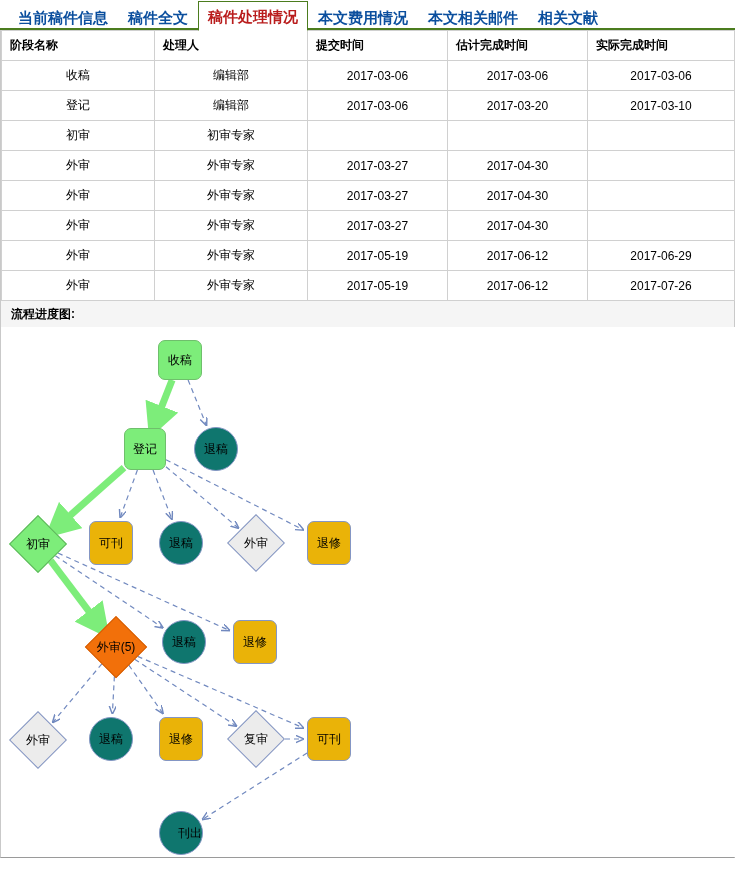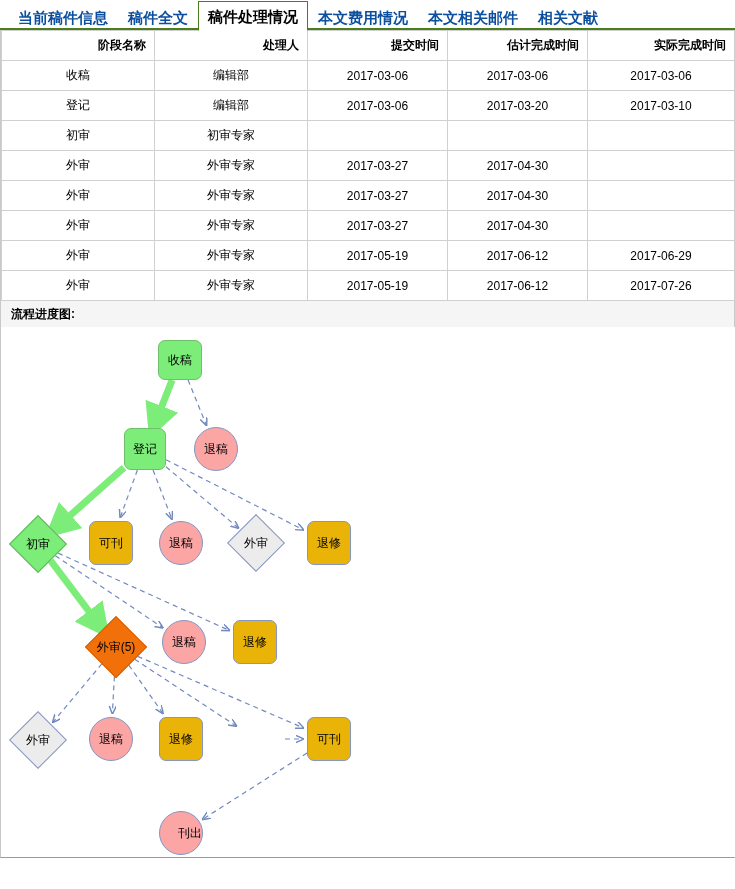--- a/index.html
+++ b/index.html
@@ -35,21 +35,21 @@
     line-height: 17px;
     vertical-align: bottom;
     cursor: pointer;
     border: 1px solid transparent;
     border-bottom: none;
     background: transparent;
     position: relative;
     top: 1px;
   }
   .tab.active {
-    color: #000000;
+    color: #b91c1c;
     background: #ffffff;
     border: 1px solid #4b7c1e;
     border-bottom: 1px solid #ffffff;
     z-index: 3;
   }
 
   
   .panel {
     border-left: 1px solid #c9c9c9;
     border-right: 1px solid #c9c9c9;
@@ -77,21 +77,21 @@
   table.flow th, table.flow td {
     border: 1px solid #d0d0d0;
     height: 30px;
     font-size: 12px;
     color: #000000;
     padding: 0 8px;
     box-sizing: border-box;
   }
   table.flow th {
     font-weight: bold;
-    text-align: right;
+    text-align: left;
     background: #ffffff;
   }
   table.flow td.c-stage, table.flow td.c-person {
     text-align: center;
   }
   table.flow td.c-date {
     text-align: center;
   }
   table.flow col.w1 { width: 153px; }
   table.flow col.w2 { width: 153px; }
@@ -130,21 +130,21 @@
     background: #eab308;
     border: 1px solid #8496c4;
     border-radius: 7px;
   }
   .n-rect.active-green {
     background: #7ded7a;
     border: 1px solid #6fbf6c;
   }
   
   .n-circle {
-    background: #fca5a5;
+    background: #0f766e;
     border: 1px solid #8496c4;
     border-radius: 50%;
   }
   
   .n-diamond { background: transparent; border: none; }
   .n-diamond .dshape {
     position: absolute;
     left: 50%;
     top: 50%;
     width: 70.7%;
@@ -319,20 +319,24 @@
         <div class="node n-diamond" style="left: 8px; top: 384px; width: 58px; height: 58px;">
           <div class="dshape"></div>
           <span class="lbl">外审</span>
         </div>
         <div class="node n-circle" style="left: 88px; top: 390px; width: 44px; height: 44px;">
           <span class="lbl">退稿</span>
         </div>
         <div class="node n-rect" style="left: 158px; top: 390px; width: 44px; height: 44px;">
           <span class="lbl">退修</span>
         </div>
+        <div class="node n-diamond" style="left: 226px; top: 383px; width: 58px; height: 58px;">
+          <div class="dshape"></div>
+          <span class="lbl">复审</span>
+        </div>
         <div class="node n-rect" style="left: 306px; top: 390px; width: 44px; height: 44px;">
           <span class="lbl">可刊</span>
         </div>
         <div class="node n-circle" style="left: 158px; top: 484px; width: 44px; height: 44px; justify-content: flex-end;">
           <span class="lbl">刊出</span>
         </div>
       </div>
 
   </div>
 </div>

